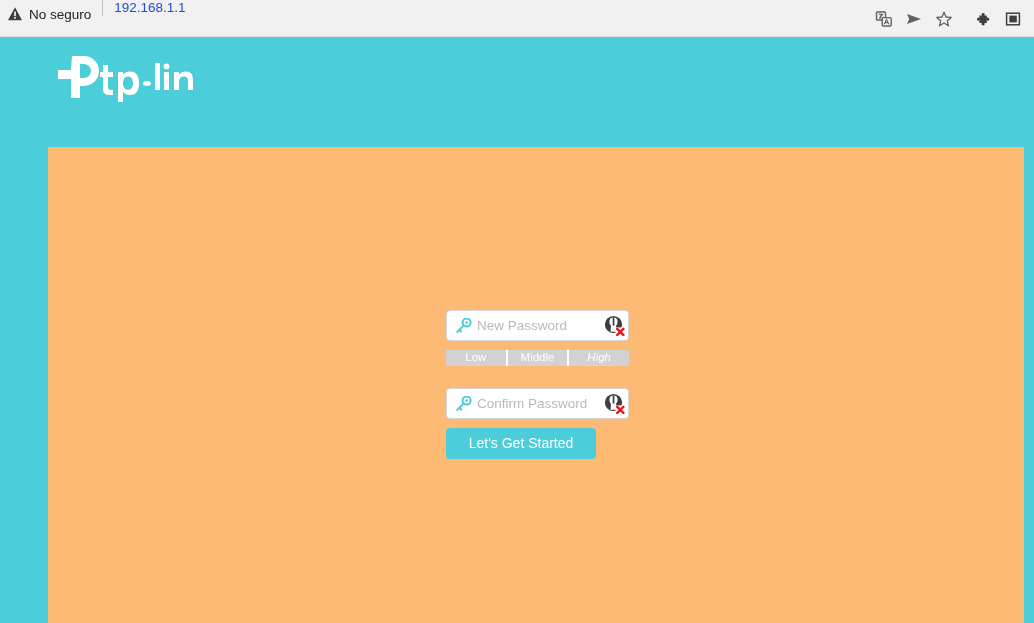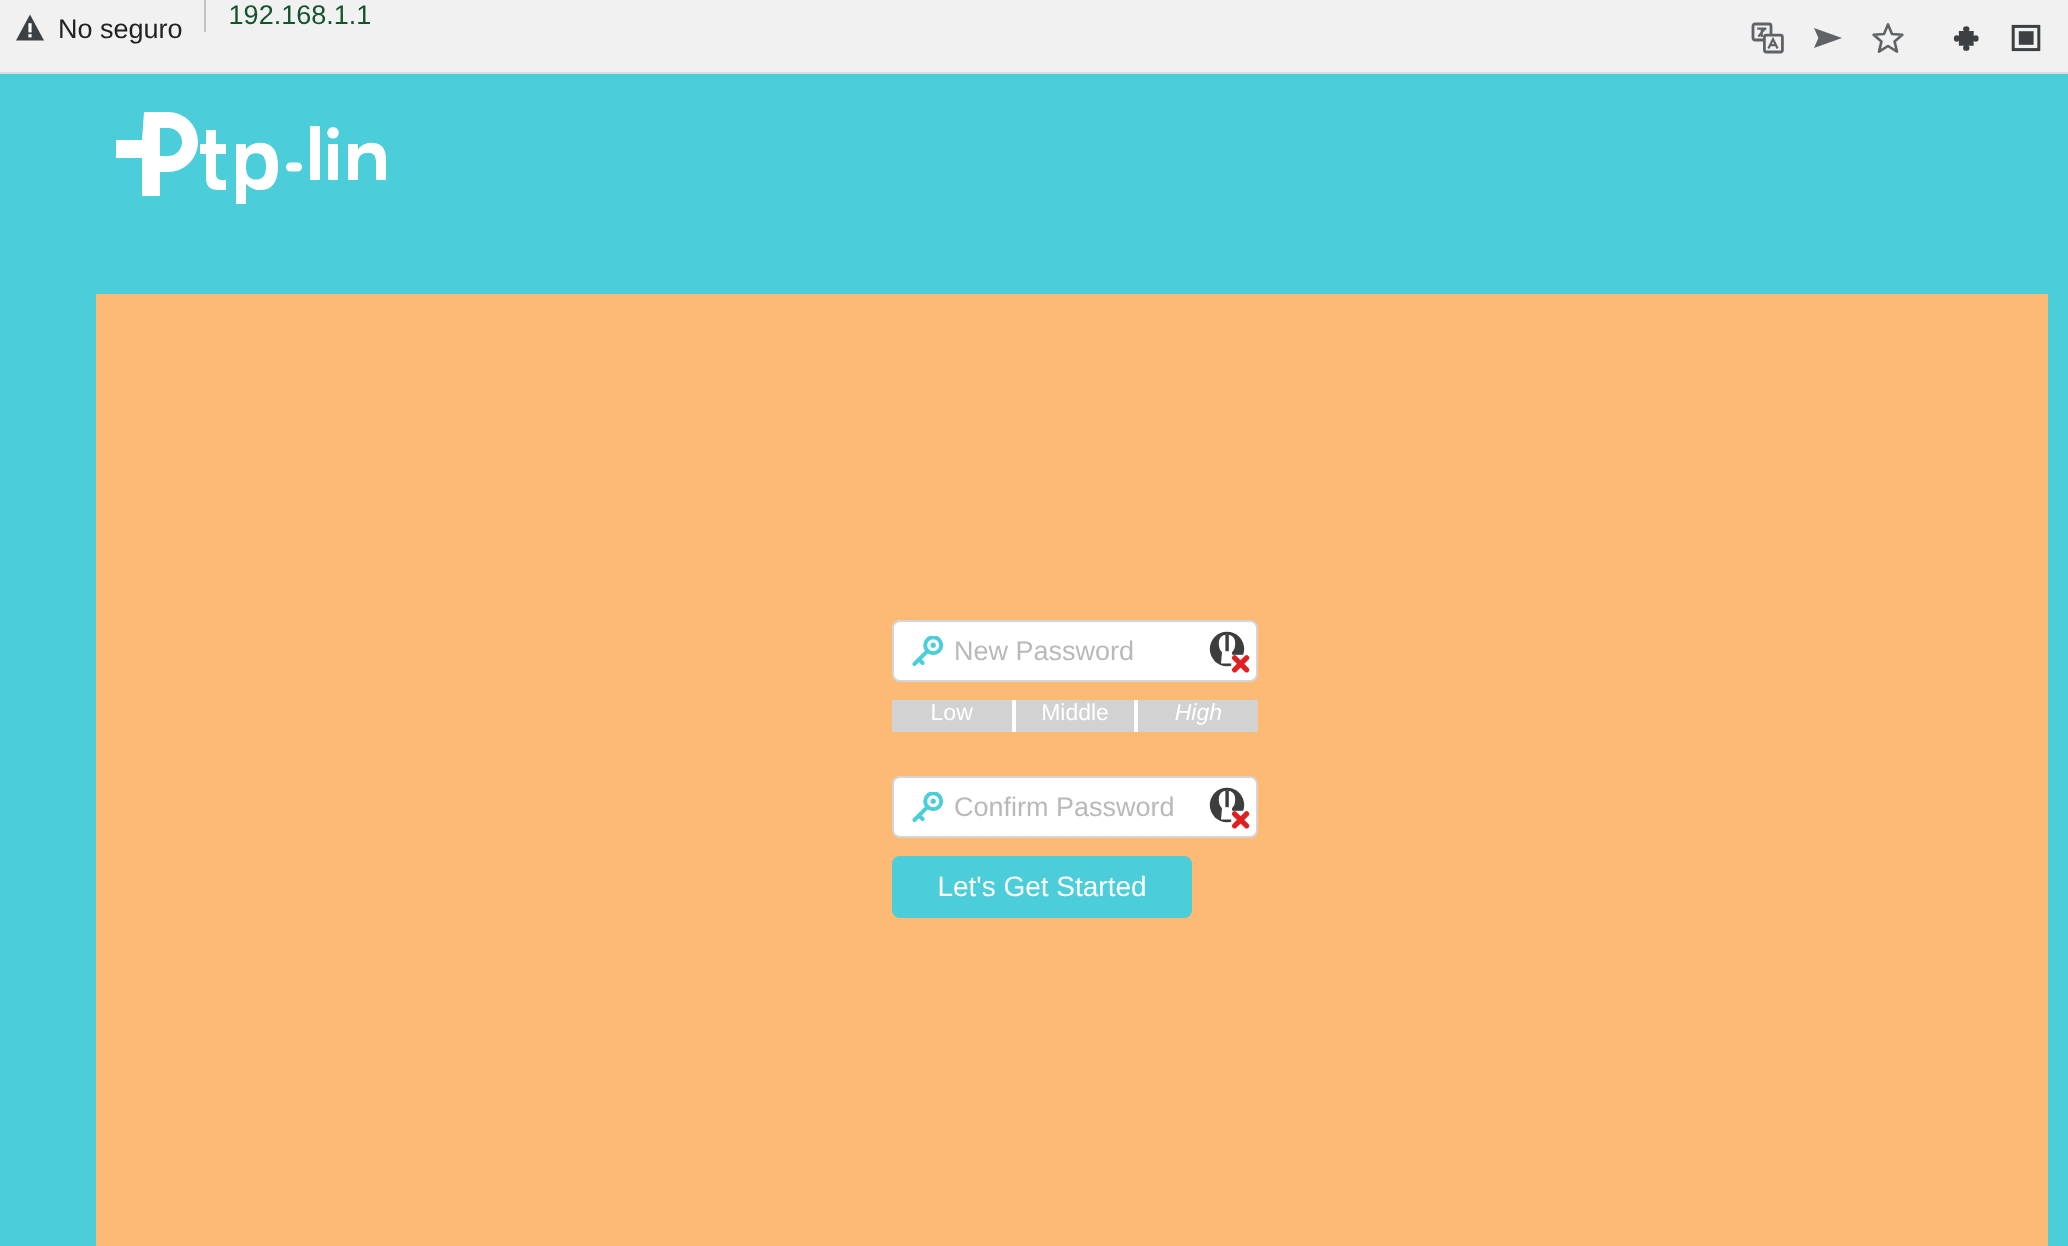--- a/index.html
+++ b/index.html
@@ -29,21 +29,21 @@
   }
   .warn-icon svg { display: block; }
   #security-label {
     font-size: 13.5px; color: #222; white-space: nowrap;
   }
   #url-divider {
     width: 1px; height: 16px; background: #c4c4c4;
     margin: 0 11px;
   }
   #url-text {
-    font-size: 13.5px; color: #14532d; white-space: nowrap;
+    font-size: 13.5px; color: #1d4ed8; white-space: nowrap;
   }
   #toolbar-right {
     position: absolute; right: 6px; top: 0;
     height: 37px; display: flex; align-items: center;
   }
   .tb-btn {
     width: 30px; height: 30px;
     display: flex; align-items: center; justify-content: center;
   }
   .tb-btn svg { display: block; }

